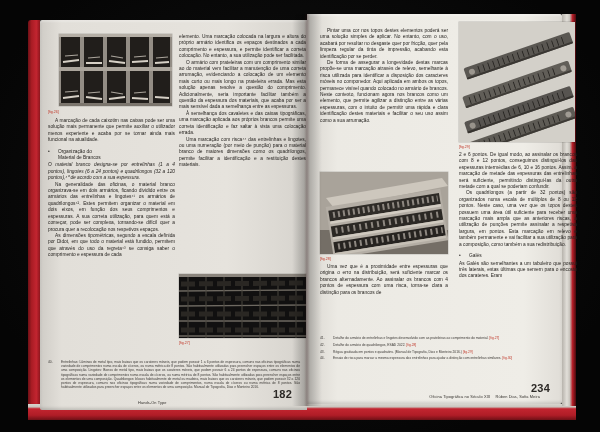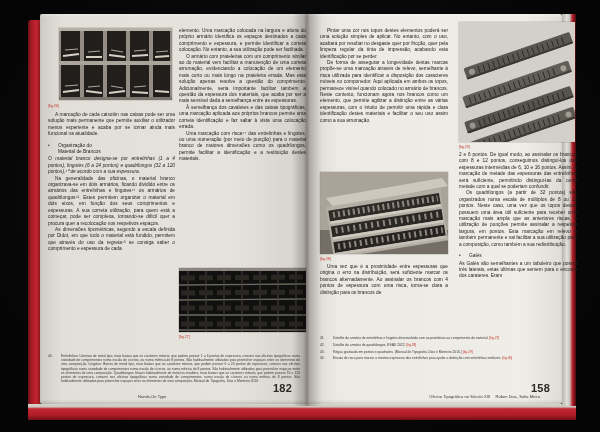--- a/index.html
+++ b/index.html
@@ -4,21 +4,21 @@
 <style>
   html,body{margin:0;padding:0;background:#000;}
   .stage{position:relative;width:600px;height:432px;background:radial-gradient(ellipse at 50% 45%, #121212 0%, #050505 80%);overflow:hidden;font-family:"Liberation Sans", sans-serif;}
   .book{position:absolute;left:28px;top:8px;width:548px;height:412px;}
   
   .edge-left{position:absolute;left:0;top:12px;width:12px;height:394px;background:linear-gradient(90deg,#6e1016 0%,#a91c24 30%,#c22530 70%,#8f161d 100%);border-radius:3px 0 0 3px;}
   .edge-bottom{position:absolute;left:0;top:396px;width:548px;height:16px;background:linear-gradient(180deg,#d8d5cf 0%,#c9c5be 18%,#c22530 30%,#b01d27 70%,#6e1016 100%);}
   .edge-right{position:absolute;left:534px;top:6px;width:14px;height:392px;background:linear-gradient(90deg,#b7b3ac 0%,#e2dfd9 35%,#c8c4bd 55%,#b61e28 75%,#49090d 100%);}
   .spine{position:absolute;left:264px;top:6px;width:30px;height:392px;background:linear-gradient(90deg,rgba(0,0,0,0) 0%,rgba(0,0,0,0.22) 40%,rgba(30,8,8,0.38) 50%,rgba(0,0,0,0.20) 60%,rgba(0,0,0,0) 100%);z-index:5;pointer-events:none;}
   .page{position:absolute;top:6px;height:390px;}
-  .page-left{left:12px;width:267px;background:linear-gradient(90deg,#cfccc6 0%,#e2dfd9 8%,#e6e3dd 70%,#d6d3cd 100%);border-radius:2px 0 0 2px;box-shadow:inset 0 2px 2px rgba(255,255,255,0.25), inset 0 -2px 3px rgba(0,0,0,0.15);}
+  .page-left{left:12px;width:267px;background:linear-gradient(90deg,#cfccc6 0%,#e2dfd9 8%,#e6e3dd 70%,#d6d3cd 100%);border-radius:2px 0 0 2px;box-shadow:inset 0 2px 2px rgba(255,255,255,0.25), inset 0 -2px 3px rgba(0,0,0,0.15);margin-top:6px;}
   .page-right{left:279px;width:255px;background:linear-gradient(90deg,#d9d6d0 0%,#eceae4 12%,#efede7 85%,#e0ddd7 100%);border-radius:0 2px 2px 0;box-shadow:inset 0 2px 2px rgba(255,255,255,0.3), inset 0 -2px 3px rgba(0,0,0,0.12);}
   .col{position:absolute;color:#262320;font-size:4.8px;line-height:6.4px;text-align:justify;}
   .col p{margin:0;}
   .col p.indent{text-indent:7px;}
   .italic{font-style:italic;}
   .headrow{display:flex;gap:4px;margin:5px 0 1px 0;}
   .headrow .blt{width:6px;text-align:left;}
   .cap{position:absolute;color:#c23a2c;font-size:3.6px;line-height:4px;}
   .photo{position:absolute;display:block;box-shadow:0 0 0 0.5px rgba(0,0,0,0.2);}
   .fnblock{position:absolute;color:#3b3835;font-size:3.3px;line-height:4.2px;text-align:justify;}
@@ -230,18 +230,18 @@
         <div class="fn">
           <span class="num">44.</span>
           <span><span>Ensaio de risca para marcar a mesma espessura das entrelinhas para ajudar a distinção com entrelinhas similares.</span> <span class="ref">[fig.30]</span></span>
         </div>
       </div>
 
       <div class="footer-title ft-right" style="right:22px;top:380px;">
         <span>Oficina Tipográfica no Século XXI</span>
         <span>Rúben Dias, Sofia Meira</span>
       </div>
-      <div class="pageno" style="right:12px;top:368px;">158</div>
+      <div class="pageno" style="right:12px;top:368px;">234</div>
     </div>
 
     <div class="spine"></div>
   </div>
 </div>
 
 </body></html>

